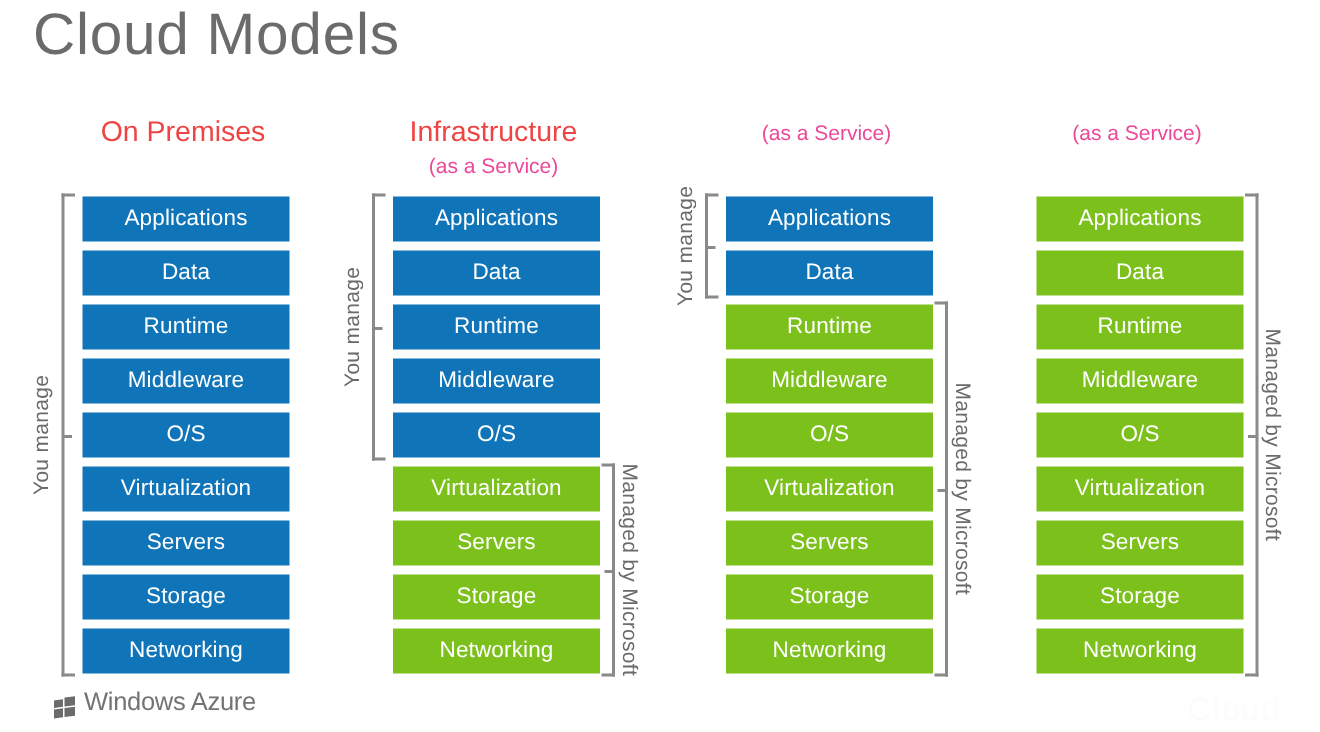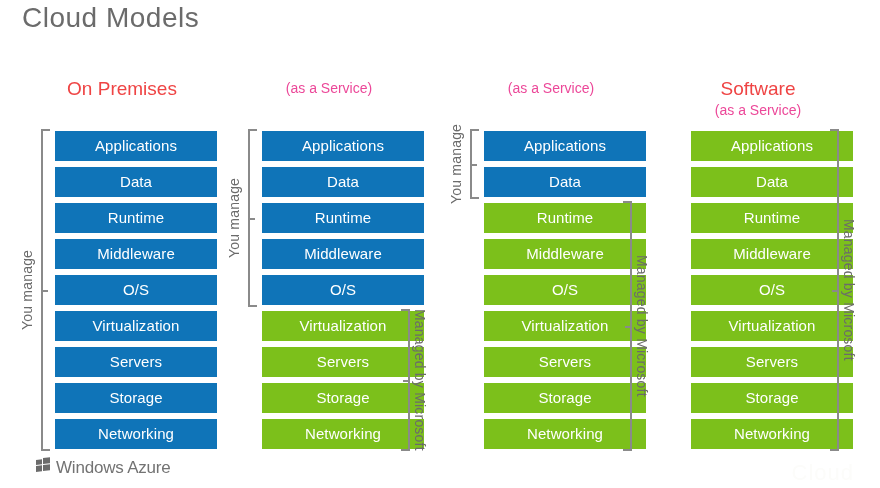--- a/index.html
+++ b/index.html
@@ -15,21 +15,21 @@
     font-family: "Liberation Sans", sans-serif;
     color: #6e6e6e;
     position: relative;
   }
 
   
   #page-title {
     position: absolute;
     left: 22px;
     top: 2px;
-    font-size: 28px;
+    font-size: 39px;
     font-weight: 300;
     letter-spacing: 0.5px;
     color: #6b6b6b;
     white-space: nowrap;
   }
   .col-head {
     position: absolute;
     top: 78px;
     width: 134px;
     text-align: center;
@@ -47,21 +47,21 @@
     font-size: 14px;
     color: #ec4899;
     white-space: nowrap;
     line-height: 18px;
     margin-top: 1px;
   }
 
   .stack {
     position: absolute;
     top: 131px;
-    width: 162px;
+    width: 138px;
   }
   .layer {
     height: 30px;
     line-height: 30px;
     text-align: center;
     color: #ffffff;
     font-size: 15px;
     font-weight: 400;
     margin-bottom: 6px;
     letter-spacing: 0.1px;
@@ -107,21 +107,21 @@
   .brk-label.down {
     writing-mode: vertical-rl;
   }
 
   
   #azure-logo {
     position: absolute;
     left: 36px;
     top: 458px;
     display: flex;
-    align-items: flex-start;
+    align-items: flex-end;
     gap: 5px;
   }
   .winflag {
     position: relative;
     width: 15px;
     height: 13px;
     flex: 0 0 auto;
     transform: skewY(-7deg);
   }
   .winflag i {
@@ -171,20 +171,21 @@
       <div class="layer blue">Virtualization</div>
       <div class="layer blue">Servers</div>
       <div class="layer blue">Storage</div>
       <div class="layer blue">Networking</div>
     </div>
     <div class="bracket left" style="top: 129px; height: 322px; left: 41px;">
       <span class="tick"></span>
     </div>
     <div class="brk-label up" style="top: 129px; height: 322px; display: flex; align-items: center; justify-content: center; left: 19px;">You manage</div>
     <div class="col-head" style="left: 262px;">
+      <span class="main">Infrastructure</span>
       <span class="sub">(as a Service)</span>
     </div>
     <div class="stack" style="left: 262px;">
       <div class="layer blue">Applications</div>
       <div class="layer blue">Data</div>
       <div class="layer blue">Runtime</div>
       <div class="layer blue">Middleware</div>
       <div class="layer blue">O/S</div>
       <div class="layer green">Virtualization</div>
       <div class="layer green">Servers</div>
@@ -215,21 +216,20 @@
     </div>
     <div class="bracket left" style="top: 129px; height: 70px; left: 470px;">
       <span class="tick"></span>
     </div>
     <div class="brk-label up" style="top: 129px; height: 70px; display: flex; align-items: center; justify-content: center; left: 448px;">You manage</div>
     <div class="bracket right" style="top: 201px; height: 250px; left: 623px;">
       <span class="tick"></span>
     </div>
     <div class="brk-label down" style="top: 201px; height: 250px; display: flex; align-items: center; justify-content: center; left: 634px;">Managed by Microsoft</div>
     <div class="col-head" style="left: 691px;">
-      <span class="main">Software</span>
       <span class="sub">(as a Service)</span>
     </div>
     <div class="stack" style="left: 691px;">
       <div class="layer green">Applications</div>
       <div class="layer green">Data</div>
       <div class="layer green">Runtime</div>
       <div class="layer green">Middleware</div>
       <div class="layer green">O/S</div>
       <div class="layer green">Virtualization</div>
       <div class="layer green">Servers</div>

